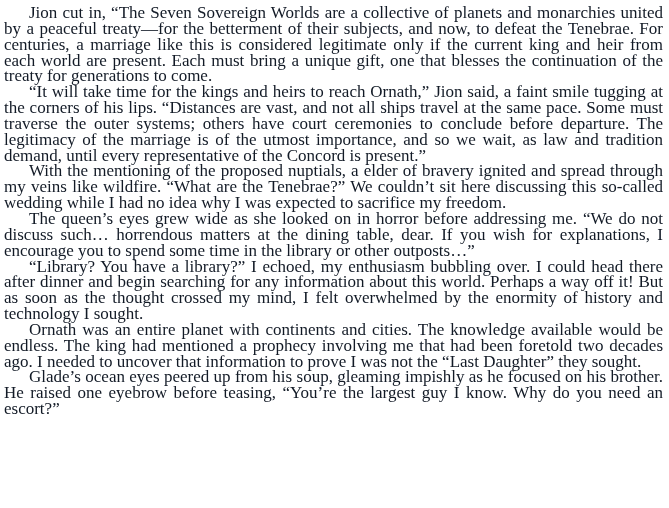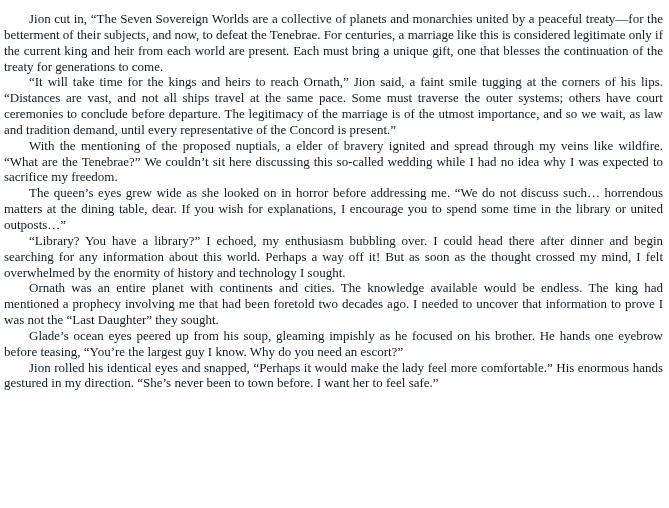--- a/index.html
+++ b/index.html
@@ -9,41 +9,40 @@
   }
   body {
     width: 669px;
     height: 508px;
     overflow: hidden;
   }
   .page {
     box-sizing: border-box;
     width: 669px;
     height: 508px;
-    padding: 11px 6px 0 4px;
+    padding: 5px 6px 0 4px;
     background: #ffffff;
     font-family: "Liberation Serif", serif;
-    font-size: 13px;
+    font-size: 17px;
     line-height: 15.85px;
     color: #121a26;
   }
   .page p {
     margin: 0;
     padding: 0;
     text-indent: 25px;
     text-align: justify;
   }
 </style>
 </head>
 <body>
 
 <div class="page">
   <div id="paragraphs">
       <p>Jion cut in, “The Seven Sovereign Worlds are a collective of planets and monarchies united by a peaceful treaty—for the betterment of their subjects, and now, to defeat the Tenebrae. For centuries, a marriage like this is considered legitimate only if the current king and heir from each world are present. Each must bring a unique gift, one that blesses the continuation of the treaty for generations to come.</p>
       <p>“It will take time for the kings and heirs to reach Ornath,” Jion said, a faint smile tugging at the corners of his lips. “Distances are vast, and not all ships travel at the same pace. Some must traverse the outer systems; others have court ceremonies to conclude before departure. The legitimacy of the marriage is of the utmost importance, and so we wait, as law and tradition demand, until every representative of the Concord is present.”</p>
       <p>With the mentioning of the proposed nuptials, a elder of bravery ignited and spread through my veins like wildfire. “What are the Tenebrae?” We couldn’t sit here discussing this so-called wedding while I had no idea why I was expected to sacrifice my freedom.</p>
-      <p>The queen’s eyes grew wide as she looked on in horror before addressing me. “We do not discuss such… horrendous matters at the dining table, dear. If you wish for explanations, I encourage you to spend some time in the library or united outposts…”</p>
+      <p>The queen’s eyes grew wide as she looked on in horror before addressing me. “We do not discuss such… horrendous matters at the dining table, dear. If you wish for explanations, I encourage you to spend some time in the library or other outposts…”</p>
       <p>“Library? You have a library?” I echoed, my enthusiasm bubbling over. I could head there after dinner and begin searching for any information about this world. Perhaps a way off it! But as soon as the thought crossed my mind, I felt overwhelmed by the enormity of history and technology I sought.</p>
       <p>Ornath was an entire planet with continents and cities. The knowledge available would be endless. The king had mentioned a prophecy involving me that had been foretold two decades ago. I needed to uncover that information to prove I was not the “Last Daughter” they sought.</p>
-      <p>Glade’s ocean eyes peered up from his soup, gleaming impishly as he focused on his brother. He hands one eyebrow before teasing, “You’re the largest guy I know. Why do you need an escort?”</p>
-      <p>Jion rolled his identical eyes and snapped, “Perhaps it would make the lady feel more comfortable.” His enormous hands gestured in my direction. “She’s never been to town before. I want her to feel safe.”</p>
+      <p>Glade’s ocean eyes peered up from his soup, gleaming impishly as he focused on his brother. He raised one eyebrow before teasing, “You’re the largest guy I know. Why do you need an escort?”</p>
     </div>
 </div>
 
 </body></html>

